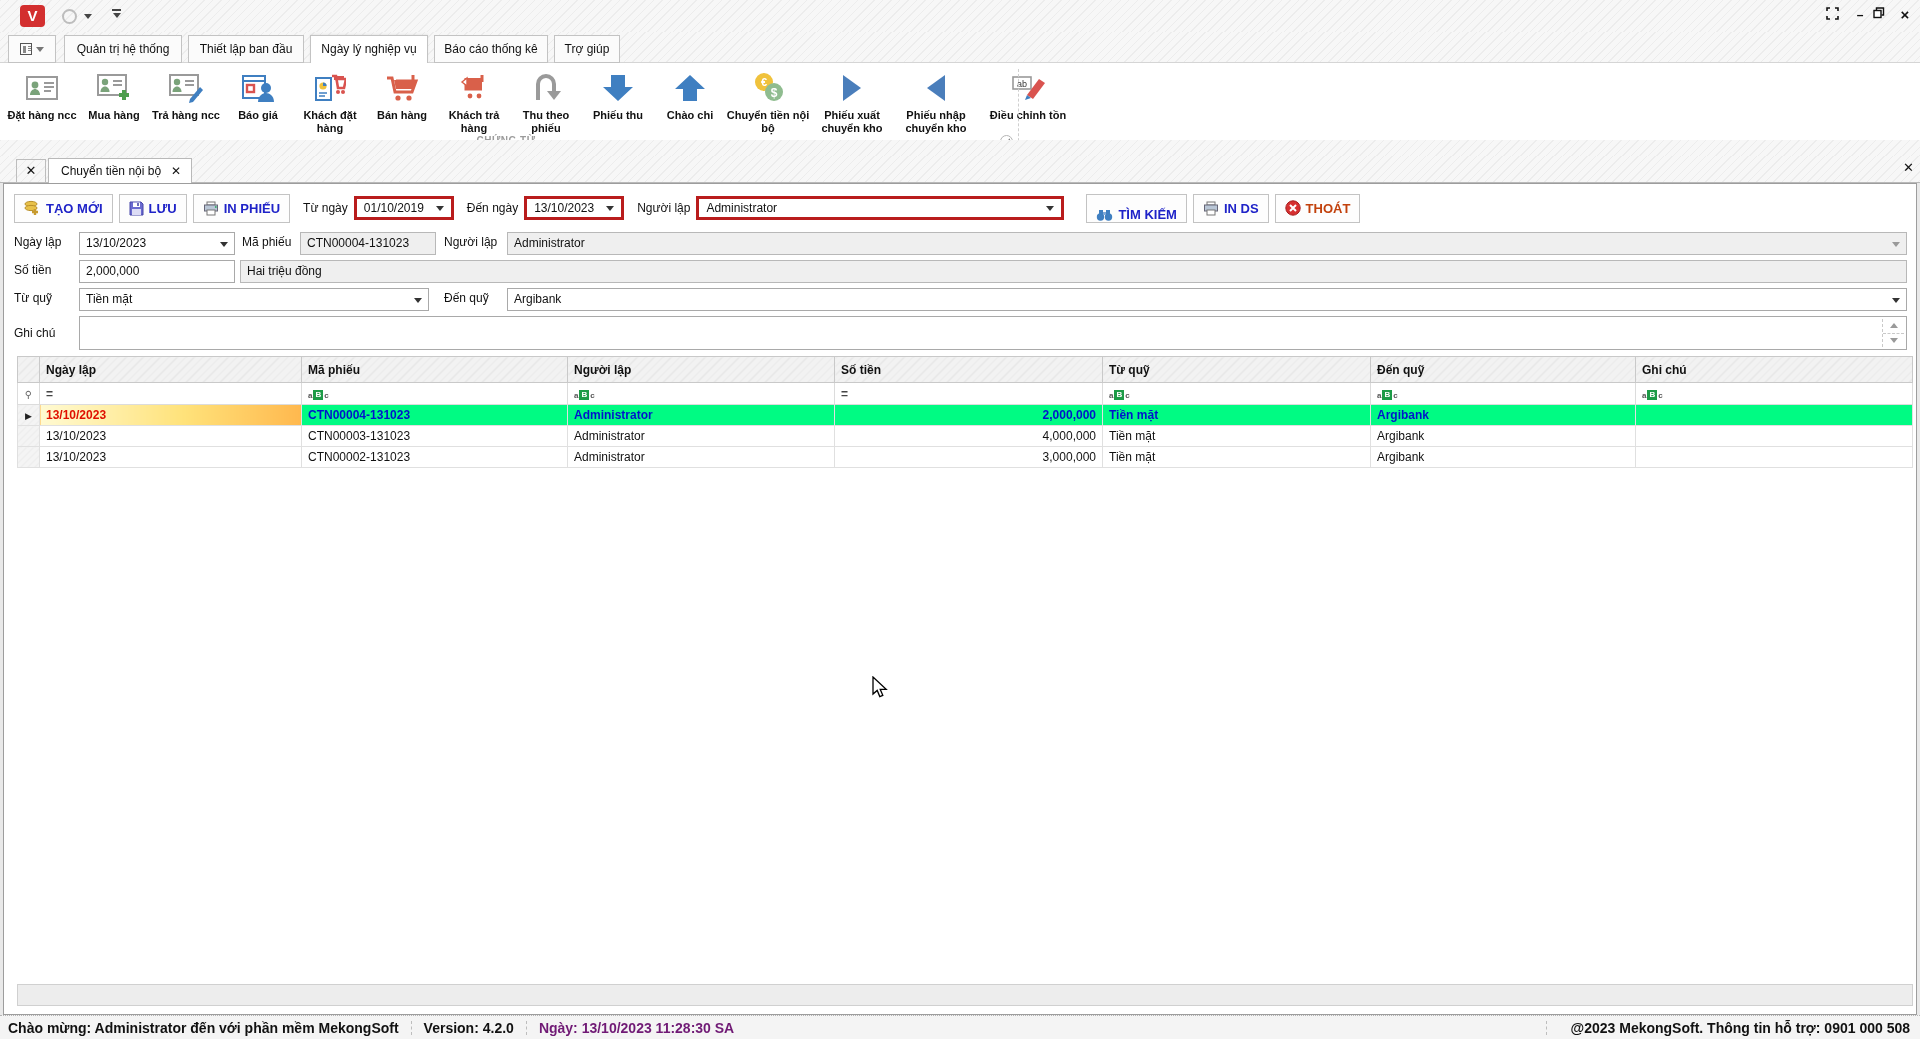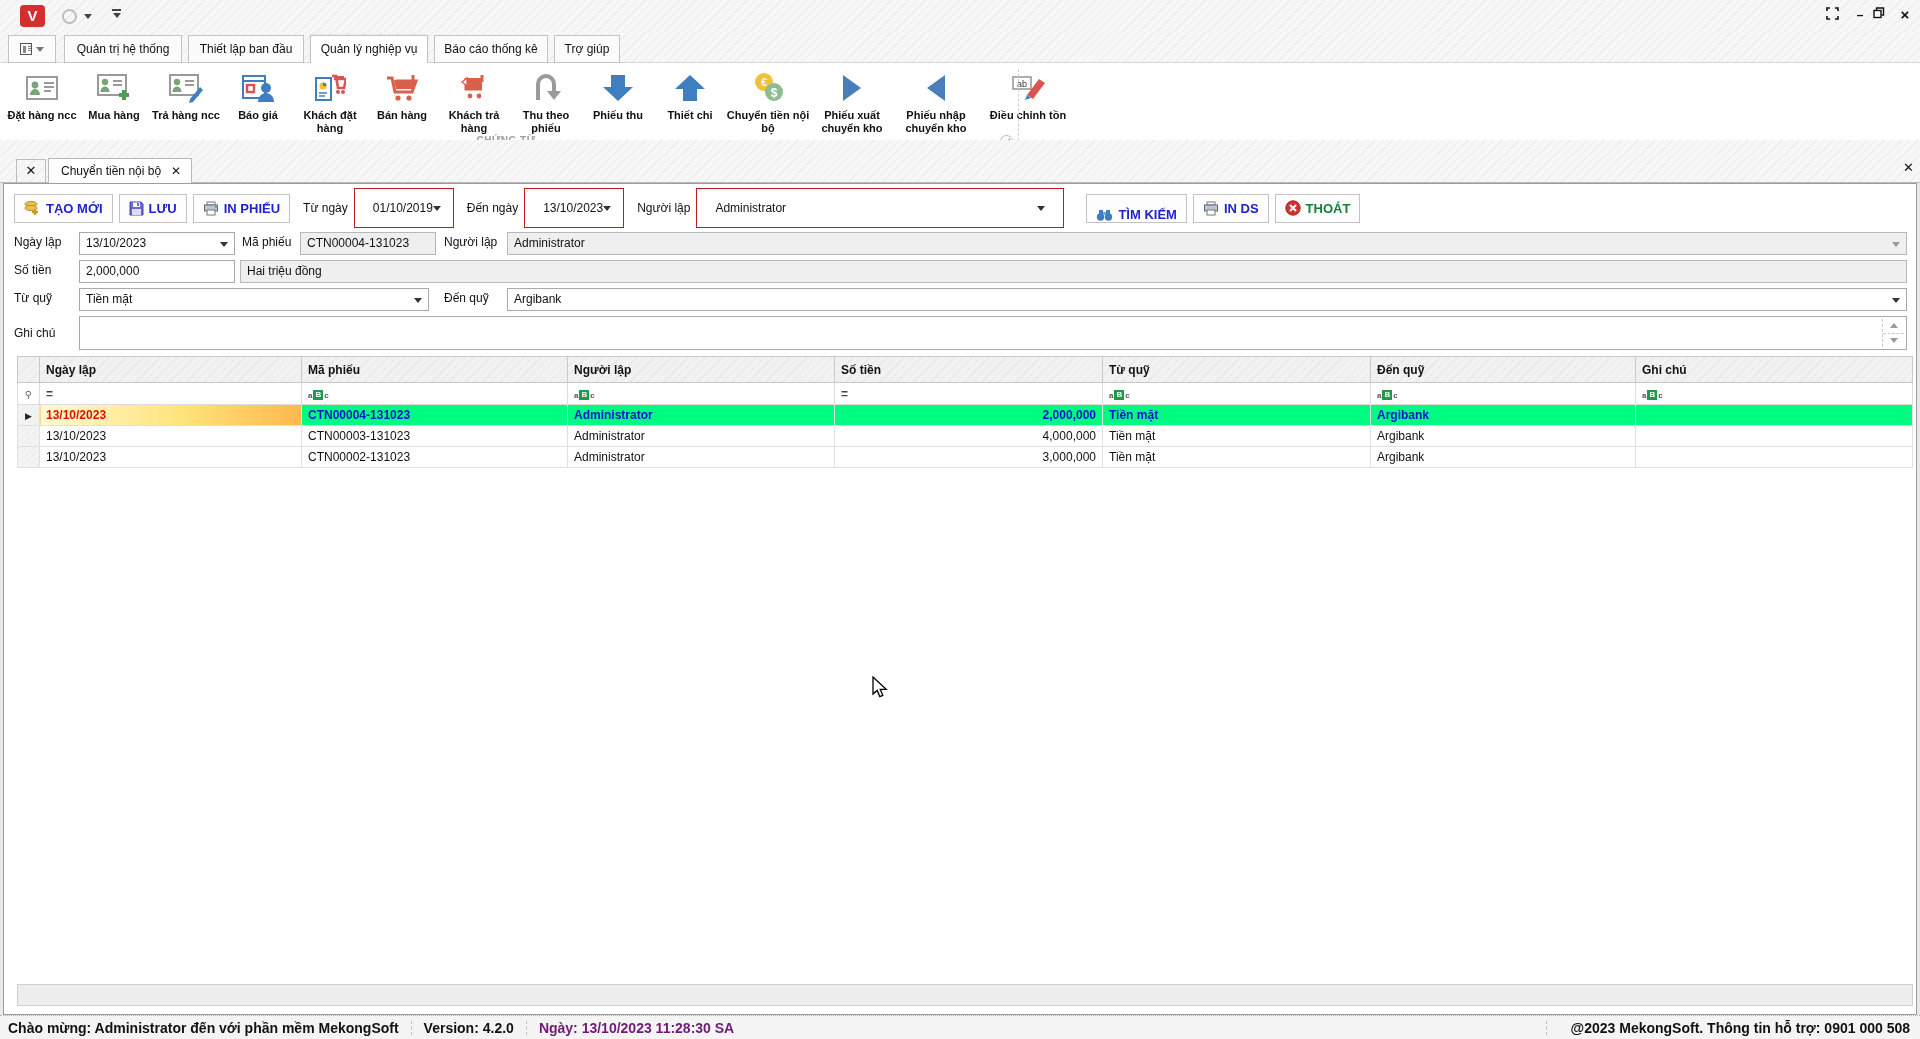--- a/index.html
+++ b/index.html
@@ -56,24 +56,24 @@
   #doctab-close-right { position:absolute; right:6px; top:4px; font-weight:bold; font-size:13px; }
 
   
   #panel { position:absolute; left:3px; top:183px; width:1914px; height:832px; background:#fff; border:1px solid #9d9d9d; }
 
   
   #action-row { position:absolute; left:10px; top:9px; height:30px; display:flex; align-items:center; gap:6px; }
   .btn { height:29px; border:1px solid #c3c3c3; background:#fdfdfd; display:flex; align-items:center;
     gap:5px; padding:0 9px; font-weight:bold; font-size:13px; }
   .btn.blue { color:#1f23c8; }
-  .btn.red  { color:#15803d;justify-content:flex-end; }
+  .btn.red  { color:#c2410c;justify-content:flex-end; }
   .flabel { font-size:12px; margin-left:7px; }
-  .combo { border:1px solid #b91c1c; background:#fff; height:40px; display:flex; align-items:center;
-    padding:0 18px; font-size:12px; position:relative; }
+  .combo { border:3px solid #b91c1c; background:#fff; height:24px; display:flex; align-items:center;
+    padding:0 7px; font-size:12px; position:relative; }
   .combo .arr { margin-left:auto; }
   .combo .tri-down { border-top-color:#333; }
 
   
   .frow { position:absolute; left:0; font-size:12px; }
   .flab { position:absolute; top:3px; }
   .field { position:absolute; border:1px solid #a9a9a9; background:#fff; height:23px; line-height:21px; padding:0 6px; }
   .field.ro { background:#efefef; border-color:#b8b8b8; }
   .field .arr { position:absolute; right:6px; top:9px; }
   .arr-gray { border-top-color:#999 !important; }
@@ -145,21 +145,21 @@
   <div class="winbtn" style="right:5px; font-size:15px;">×</div>
 </div>
 
 <div id="ribbon-tabs" class="hatch">
   <div class="rtab" id="rtab-app">
     <span class="applist-icon"></span>
     <span class="tri-down" style="border-top-color:#777;"></span>
   </div>
   <div class="rtab" style="left:64px;  width:118px;">Quản trị hệ thống</div>
   <div class="rtab" style="left:188px; width:116px;">Thiết lập ban đầu</div>
-  <div class="rtab active" style="left:310px; width:118px;">Quản lý nghiệp vụ</div>
+  <div class="rtab active" style="left:310px; width:118px;">Ngày lý nghiệp vụ</div>
   <div class="rtab" style="left:434px; width:114px;">Báo cáo thống kê</div>
   <div class="rtab" style="left:554px; width:66px;">Trợ giúp</div>
 </div>
 
 <div id="ribbon-body">
   <div id="ribbon-items">
 
     <div class="ritem">
       <div class="icon">
         <svg width="34" height="28" viewBox="0 0 34 28">
@@ -272,21 +272,21 @@
       </div>
       <div class="lbl">Phiếu thu</div>
     </div>
 
     <div class="ritem">
       <div class="icon">
         <svg width="34" height="30" viewBox="0 0 34 30">
             <path d="M10 28h14V16h8L17 2 2 16h8z" fill="#3f7fc1"></path>
           </svg>
       </div>
-      <div class="lbl">Thiết chi</div>
+      <div class="lbl">Chào chi</div>
     </div>
 
     <div class="ritem wide">
       <div class="icon">
         <svg width="36" height="34" viewBox="0 0 36 34">
             <circle cx="14" cy="11" r="9" fill="#f0c23c"></circle>
             <text x="14" y="15" font-size="11" font-weight="bold" fill="#fff" text-anchor="middle">€</text>
             <circle cx="24" cy="21" r="9" fill="#8fbc8f"></circle>
             <text x="24" y="25.5" font-size="12" font-weight="bold" fill="#fff" text-anchor="middle">$</text>
           </svg>

